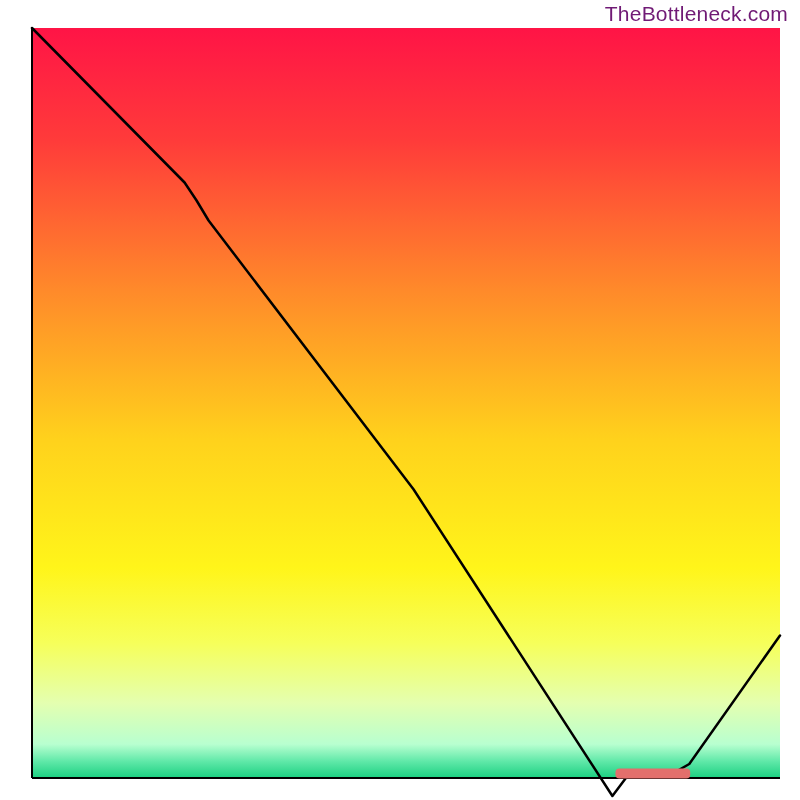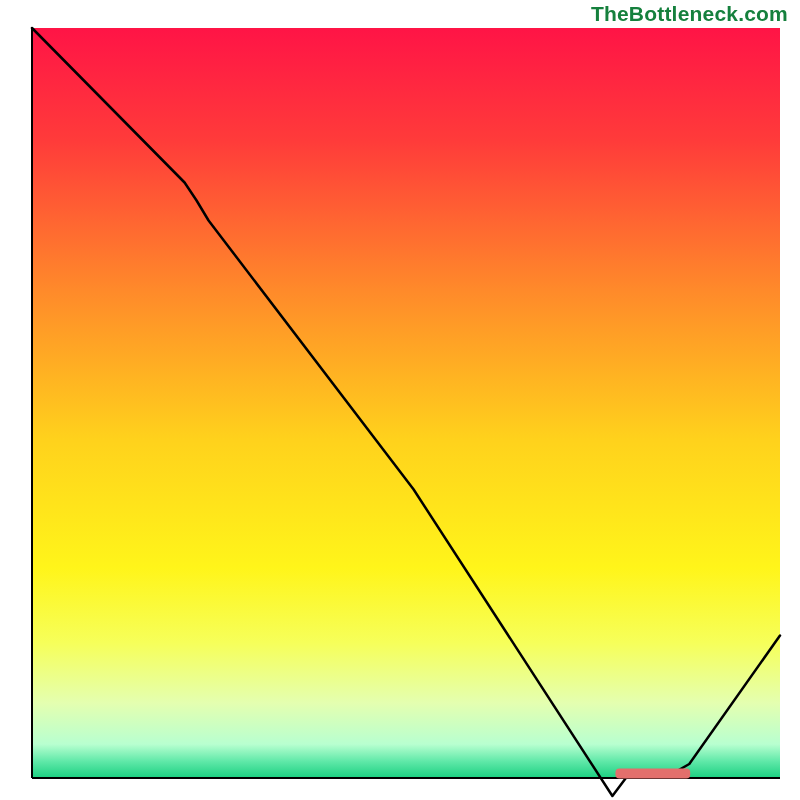--- a/index.html
+++ b/index.html
@@ -13,22 +13,22 @@
   .container {
     position: relative;
     width: 800px;
     height: 800px;
   }
   .watermark {
     position: absolute;
     top: 2px;
     right: 12px;
     font-size: 21px;
-    font-weight: 700;
-    color: #15803d;
+    font-weight: 400;
+    color: #701a75;
     letter-spacing: 0.2px;
   }
   svg {
     display: block;
   }
 </style>
 </head>
 <body>
 
 <div class="container">

